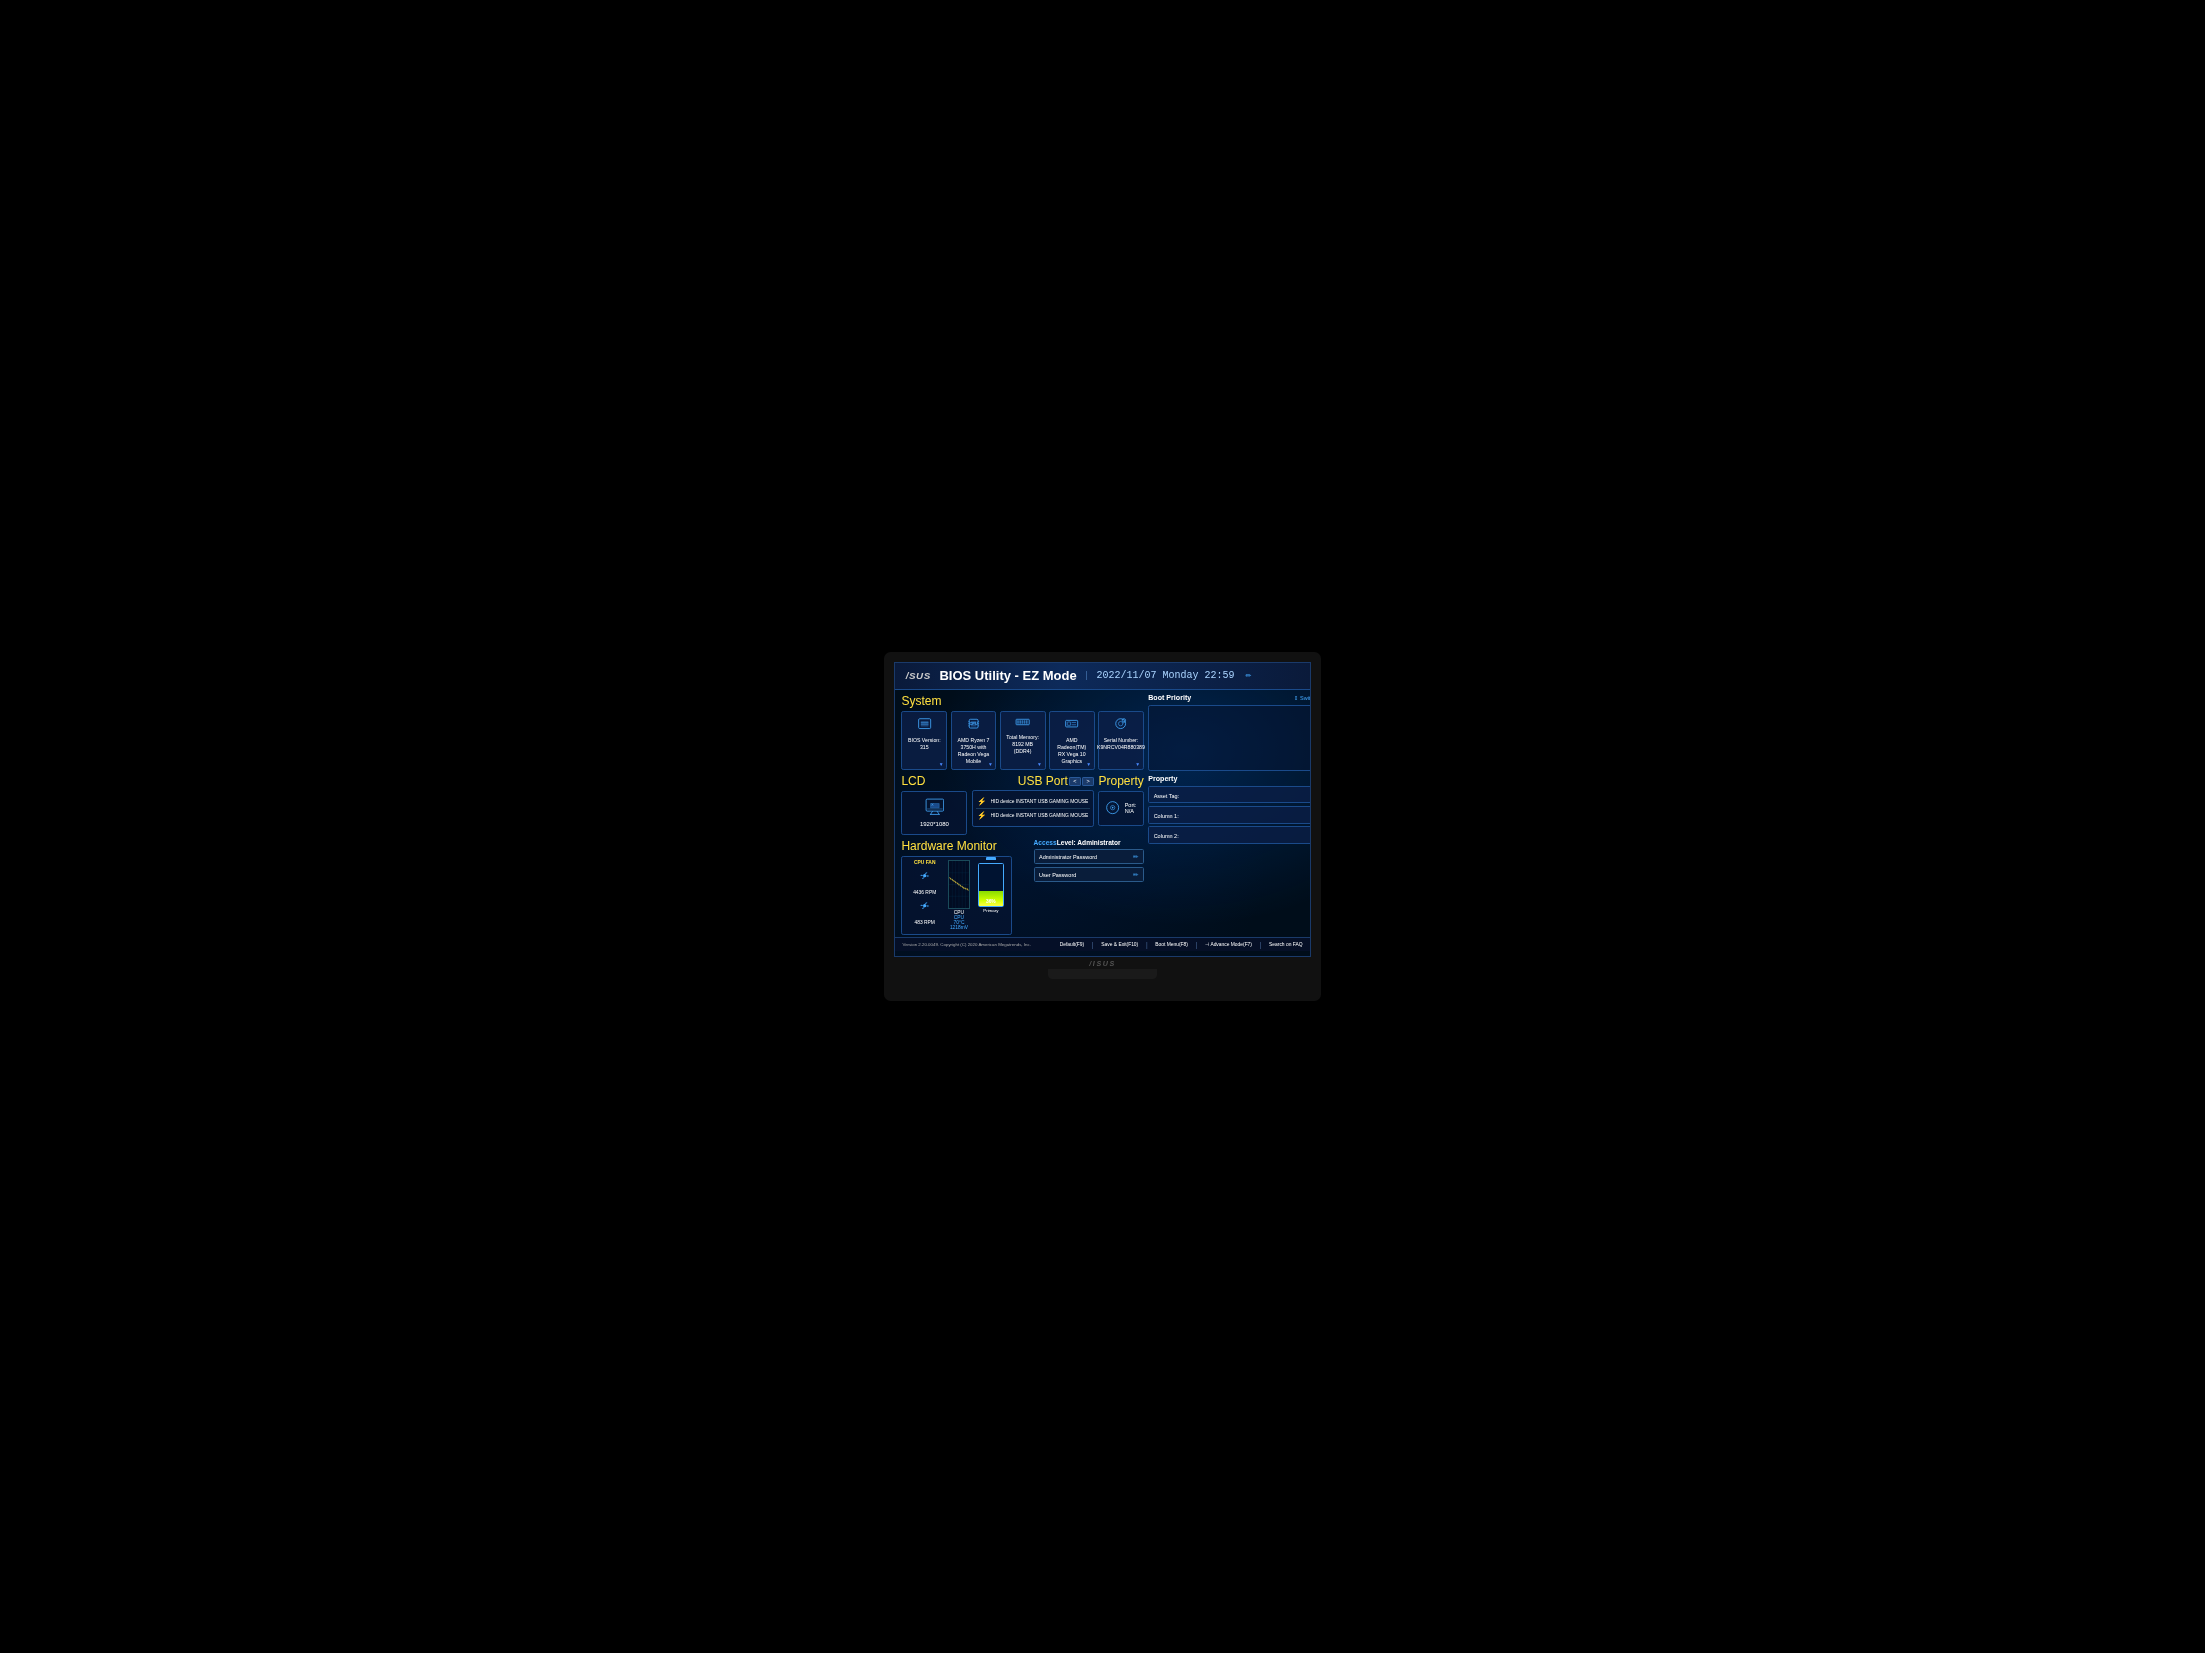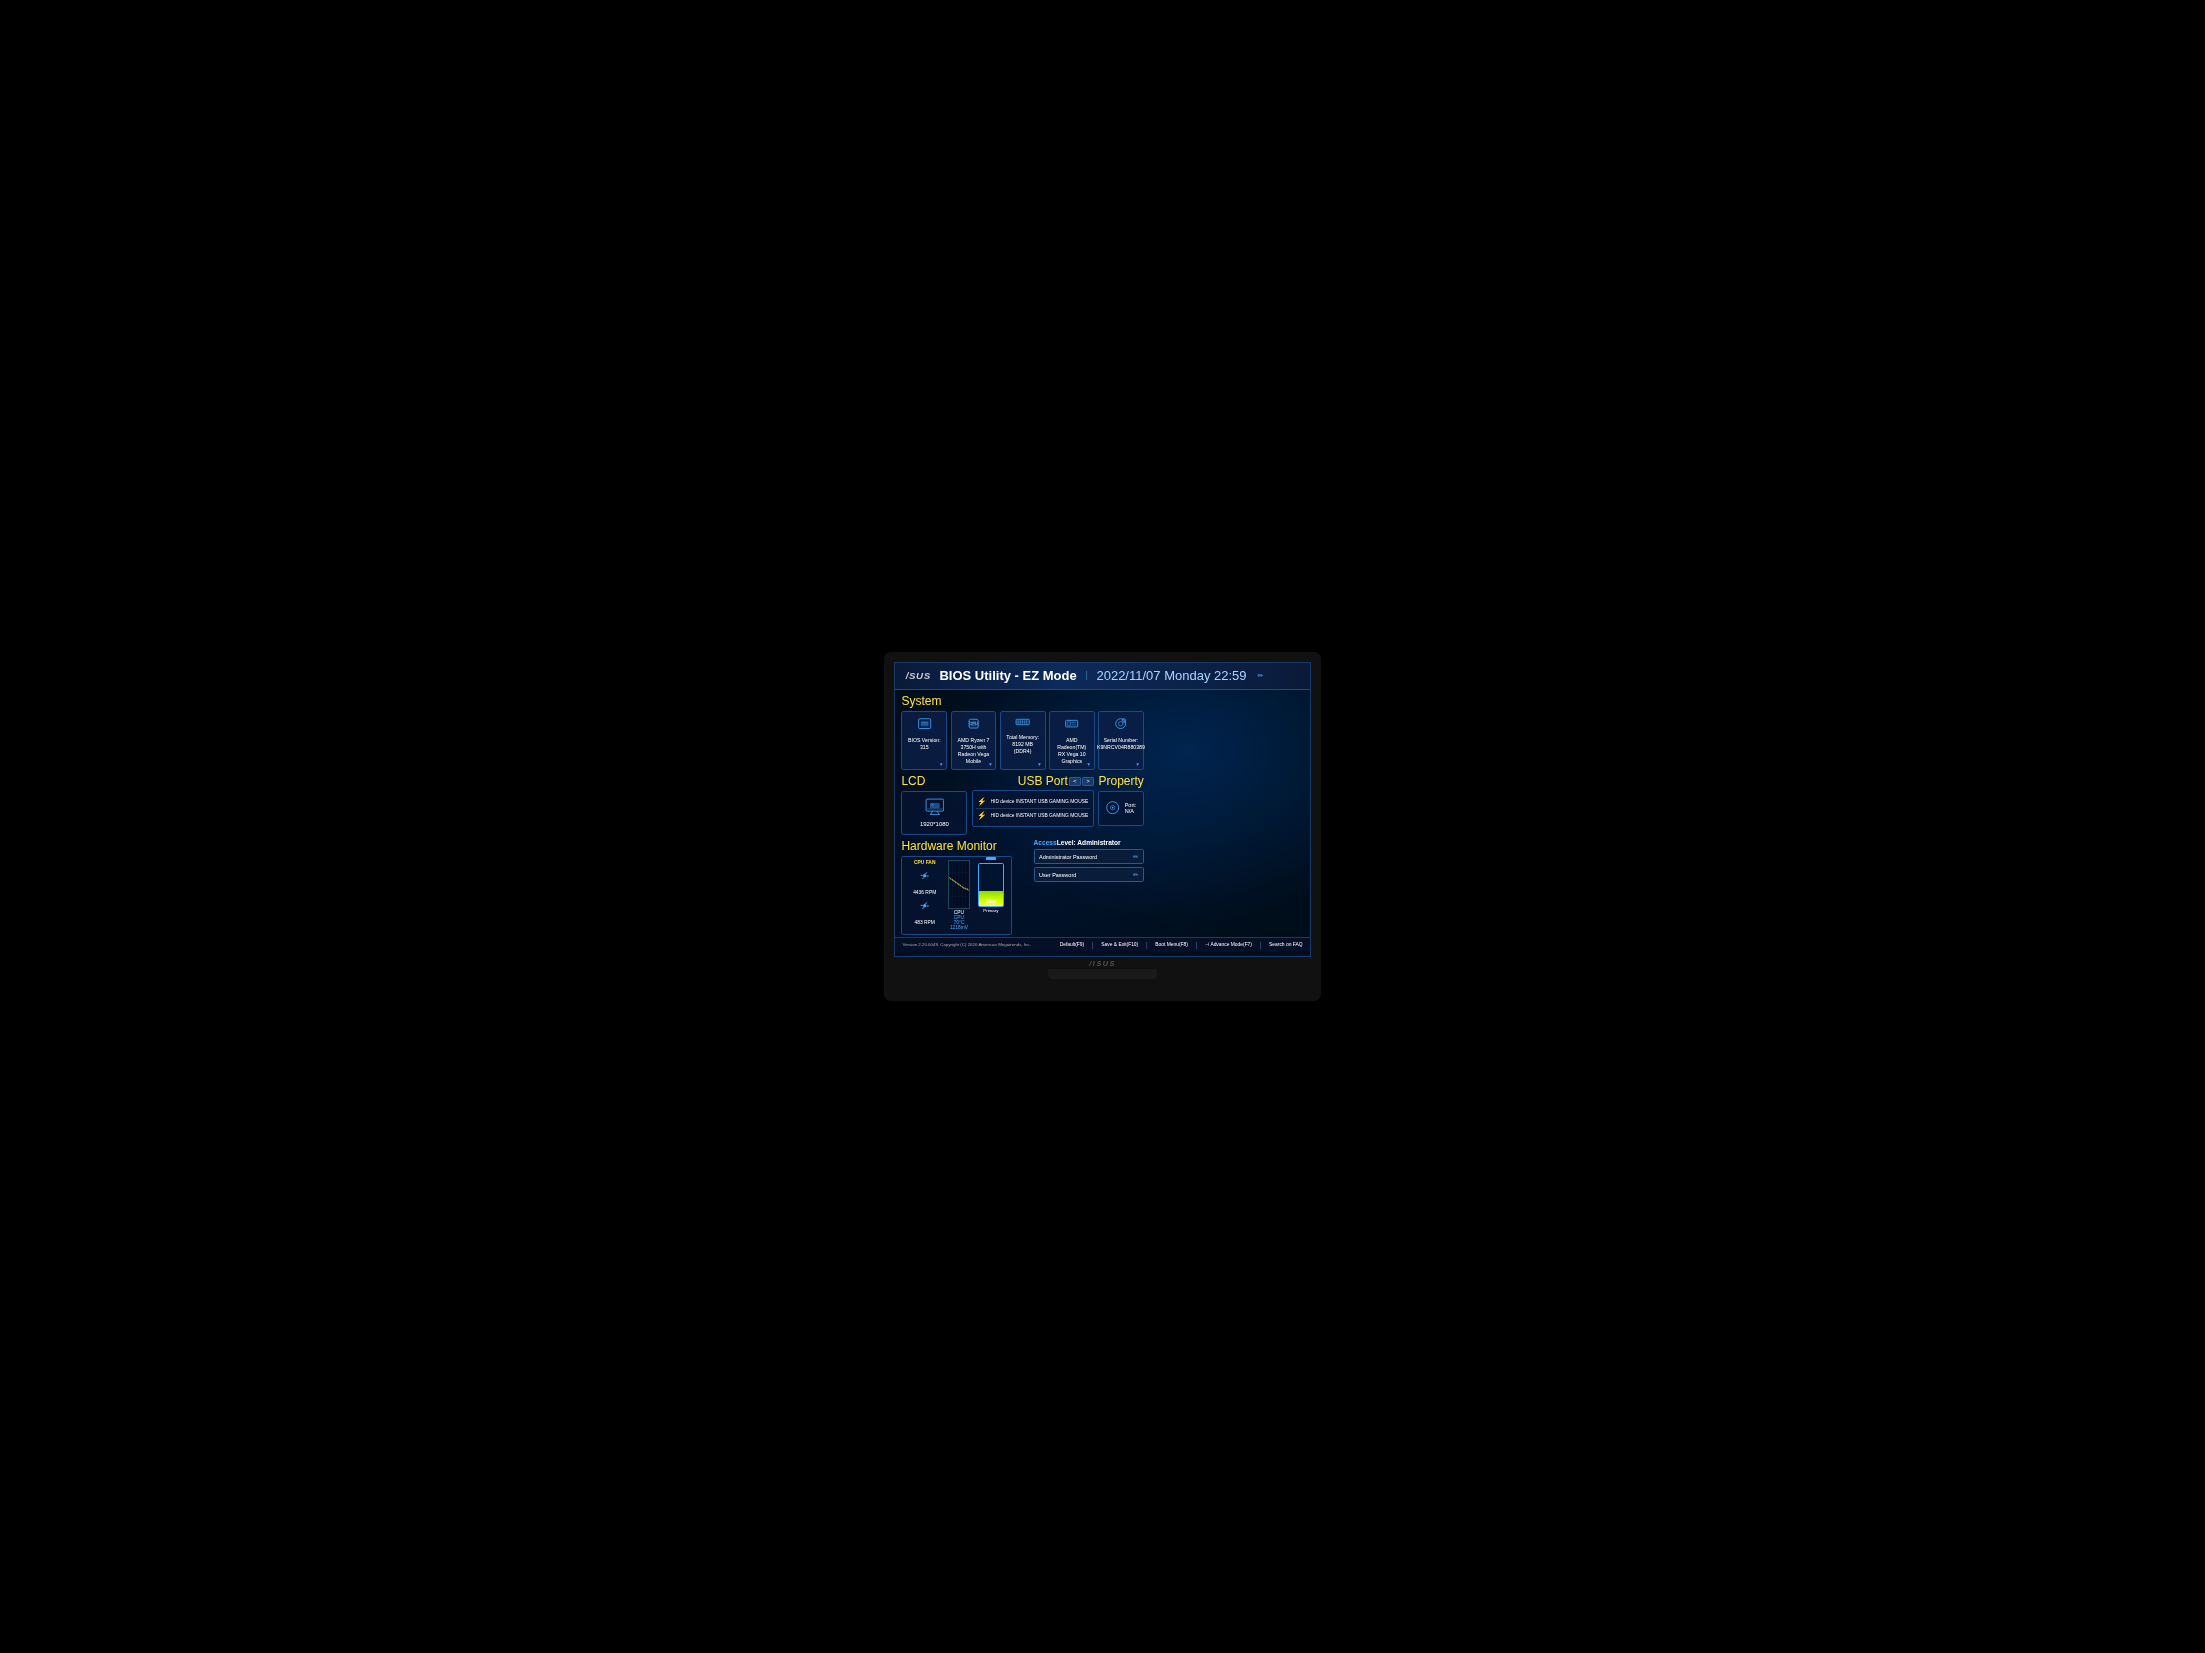--- a/index.html
+++ b/index.html
@@ -53,21 +53,22 @@
       color: #fff;
       font-size: 13px;
       font-weight: bold;
     }
     .header-divider {
       color: #4a7ab5;
       font-size: 8.2px;
     }
     .header-datetime {
       color: #aad4ff;
-      font-size: 13px;
+      font-size: 10px;
+      font-family: Liberation Mono, monospace;
     }
     .header-edit-icon {
       color: #4af;
       font-size: 7.1px;
       margin-left: 2.2px;
     }
     
     .main-content {
       padding: 4.4px 6.6px 2.2px 6.6px;
       display: grid;
@@ -612,20 +613,44 @@
                 <span class="access-field-icon">✏</span>
               </div>
               <div class="access-field">
                 <span class="access-field-label">User Password</span>
                 <span class="access-field-icon">✏</span>
               </div>
             </div>
           </div>
         </div>
 
+        <div class="right-col">
+
+          <div>
+            <div class="boot-priority-header">
+              <div class="section-title-white" style="margin-bottom:0;">Boot Priority</div>
+              <div class="switch-all-btn">⇕ Switch all</div>
+            </div>
+            <div class="boot-priority-area">
+            </div>
+          </div>
+
+          <div class="property-section">
+            <div class="section-title-white">Property</div>
+            <div class="property-field">
+              <span class="property-field-label">Asset Tag:</span>
+            </div>
+            <div class="property-field">
+              <span class="property-field-label">Column 1:</span>
+            </div>
+            <div class="property-field">
+              <span class="property-field-label">Column 2:</span>
+            </div>
+          </div>
+        </div>
       </div>
 
       <div class="footer">
         <div class="footer-left">Version 2.20.0049. Copyright (C) 2020 American Megatrends, Inc.</div>
         <div class="footer-right">
           <span class="footer-btn">Default(F9)</span>
           <span class="footer-divider">|</span>
           <span class="footer-btn">Save &amp; Exit(F10)</span>
           <span class="footer-divider">|</span>
           <span class="footer-btn">Boot Menu(F8)</span>

